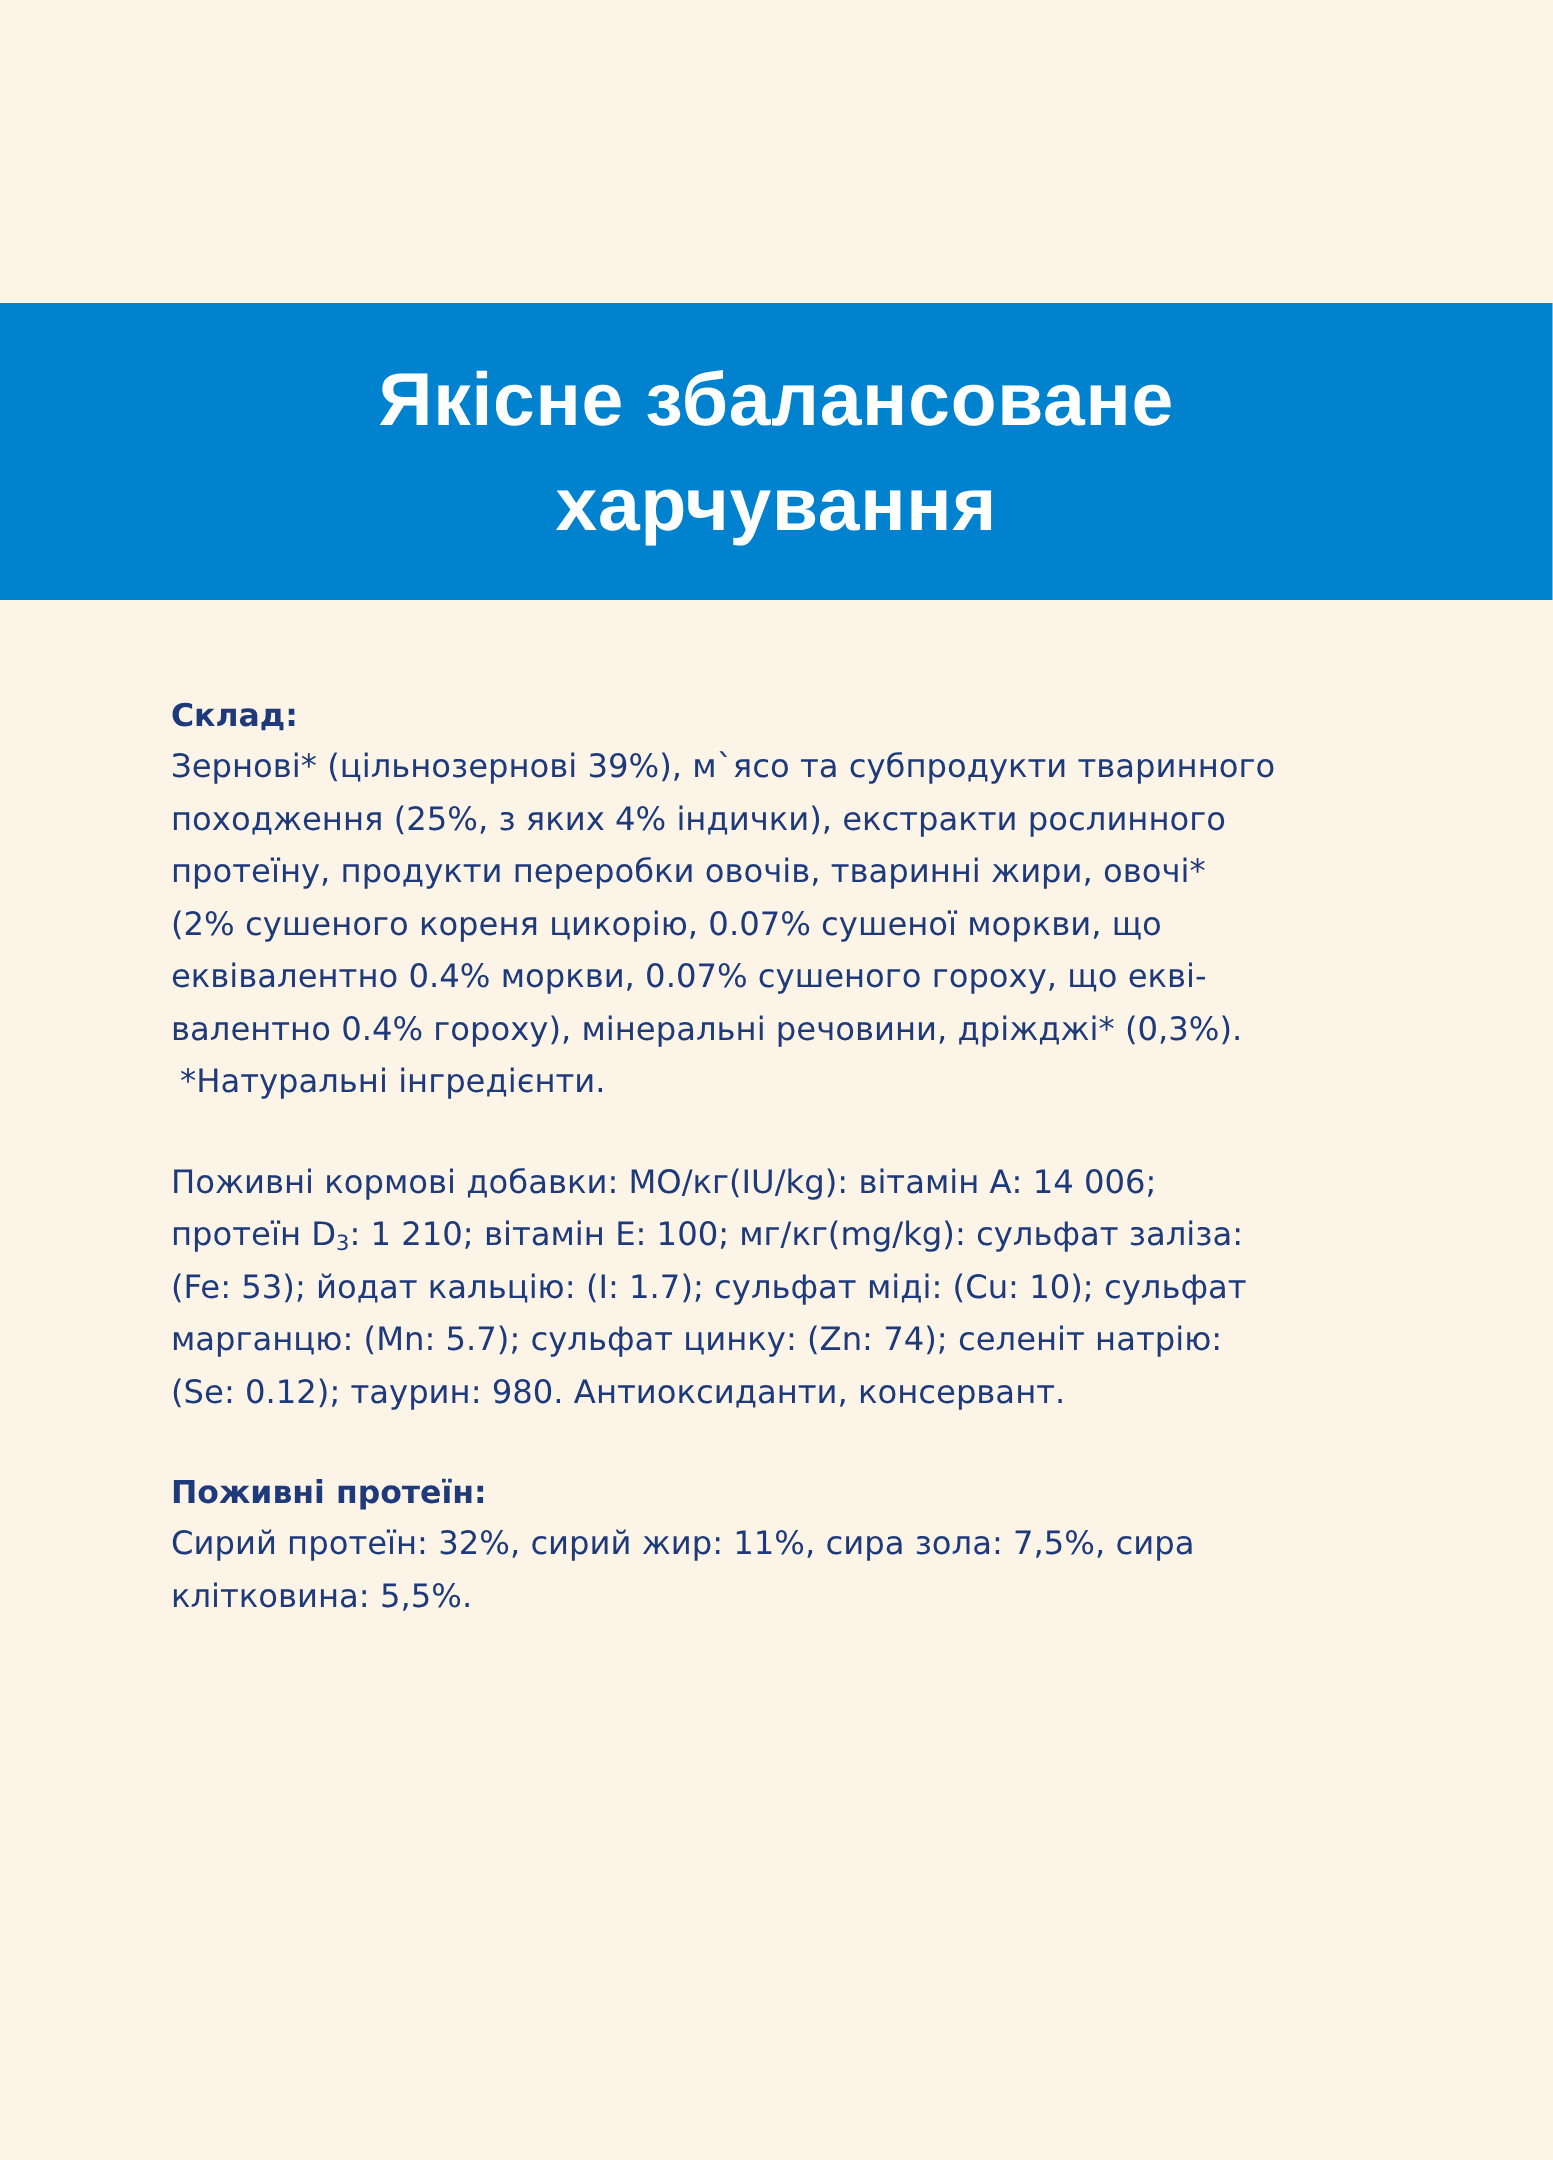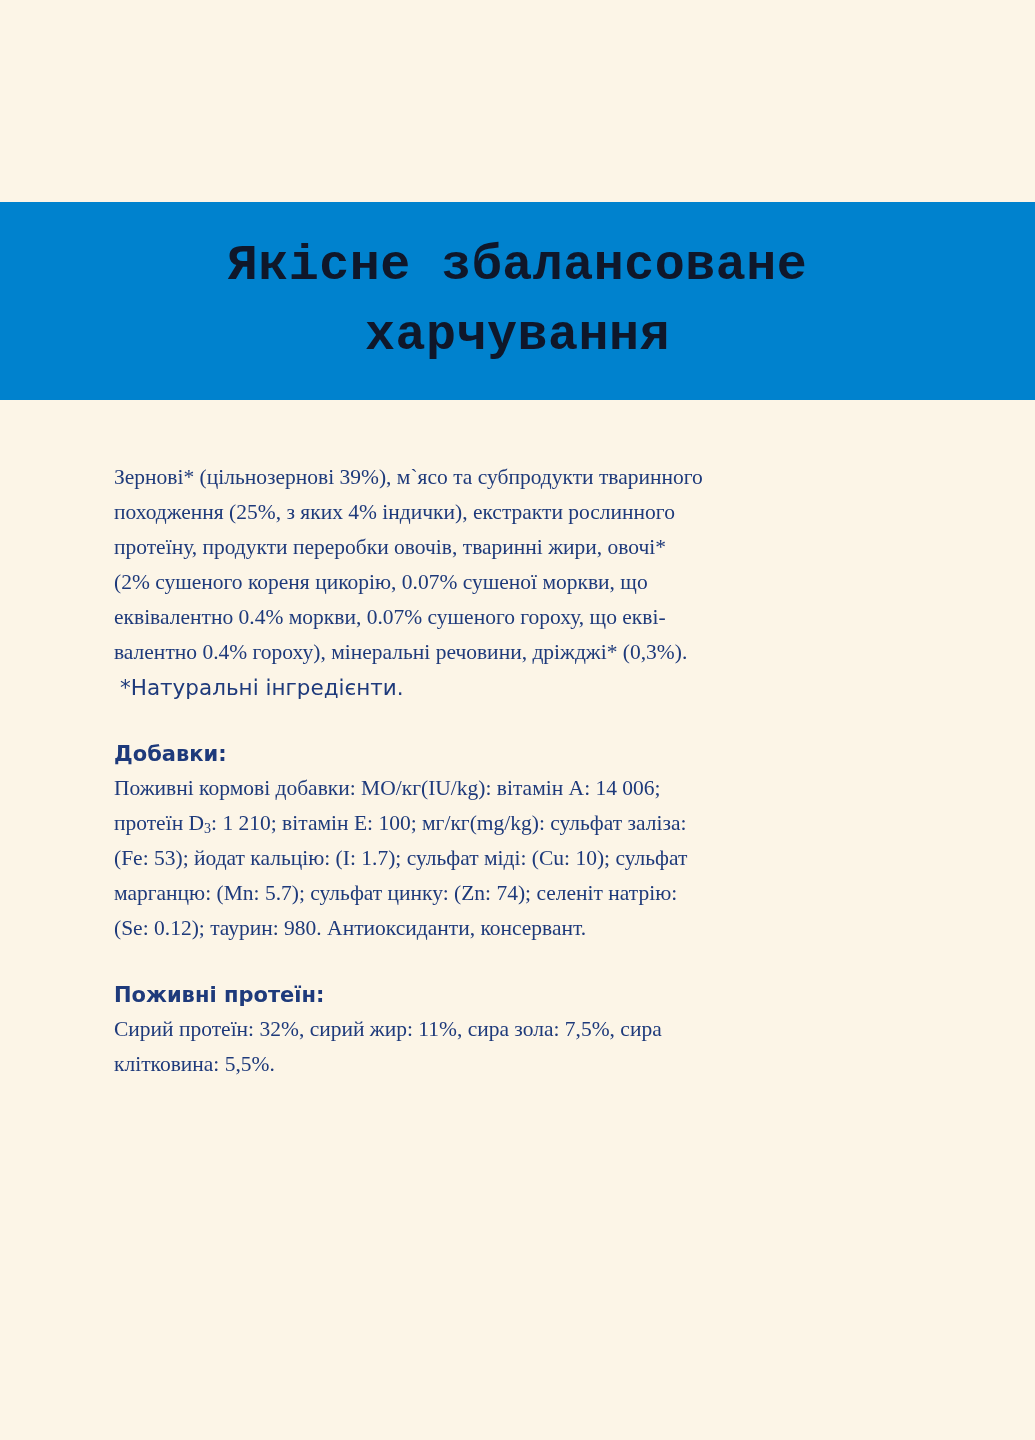--- a/index.html
+++ b/index.html
@@ -19,22 +19,22 @@
       left: 0;
       top: 202px;
       width: 1035px;
       height: 198px;
       background: #0082CE;
       display: flex;
       align-items: center;
       justify-content: center;
     }
     .banner-title {
-      color: #0f172a;
-      font-family: Liberation Mono, monospace;
+      color: #ffffff;
+      font-family: Liberation Sans, sans-serif;
       font-weight: bold;
       font-size: 50px;
       line-height: 70px;
       text-align: center;
       margin: 0;
       letter-spacing: 0.5px;
       width: 760px;
     }
     .content {
       position: absolute;
@@ -57,21 +57,20 @@
     .section-body {
       font-family: "DejaVu Sans", sans-serif;
       font-size: 21.5px;
       line-height: 35px;
       margin: 0;
       color: #1E3A7B;
     }
     .line {
       display: block;
       white-space: nowrap;
-      font-family: Liberation Serif, serif;
     }
     .footnote {
       display: block;
       padding-left: 6px;
       white-space: nowrap;
     }
     sub {
       font-size: 14px;
       vertical-align: -3px;
       line-height: 0;
@@ -83,33 +82,33 @@
 <div class="banner">
   <h1 class="banner-title">
     <span class="title-line" style="display:block;">Якісне збалансоване</span>
     <span class="title-line" style="display:block;">харчування</span>
   </h1>
 </div>
 
 <div class="content">
 
   <div class="section">
+    <h2 class="section-heading">Склад:</h2>
     <p class="section-body">
       <span class="line">Зернові* (цільнозернові 39%), м`ясо та субпродукти тваринного</span>
       <span class="line">походження (25%, з яких 4% індички), екстракти рослинного</span>
       <span class="line">протеїну, продукти переробки овочів, тваринні жири, овочі*</span>
       <span class="line">(2% сушеного кореня цикорію, 0.07% сушеної моркви, що</span>
       <span class="line">еквівалентно 0.4% моркви, 0.07% сушеного гороху, що екві-</span>
       <span class="line">валентно 0.4% гороху), мінеральні речовини, дріжджі* (0,3%).</span>
       <span class="footnote">*Натуральні інгредієнти.</span>
     </p>
   </div>
 
   <div class="section">
-    <h2 class="section-heading">Добавки:</h2>
     <p class="section-body">
       <span class="line">Поживні кормові добавки: МО/кг(IU/kg): вітамін А: 14 006;</span>
       <span class="line"><span>протеїн D</span><sub>3</sub><span>: 1 210; вітамін Е: 100; мг/кг(mg/kg): сульфат заліза:</span></span>
       <span class="line">(Fe: 53); йодат кальцію: (I: 1.7); сульфат міді: (Cu: 10); сульфат</span>
       <span class="line">марганцю: (Mn: 5.7); сульфат цинку: (Zn: 74); селеніт натрію:</span>
       <span class="line">(Se: 0.12); таурин: 980. Антиоксиданти, консервант.</span>
     </p>
   </div>
 
   <div class="section">

